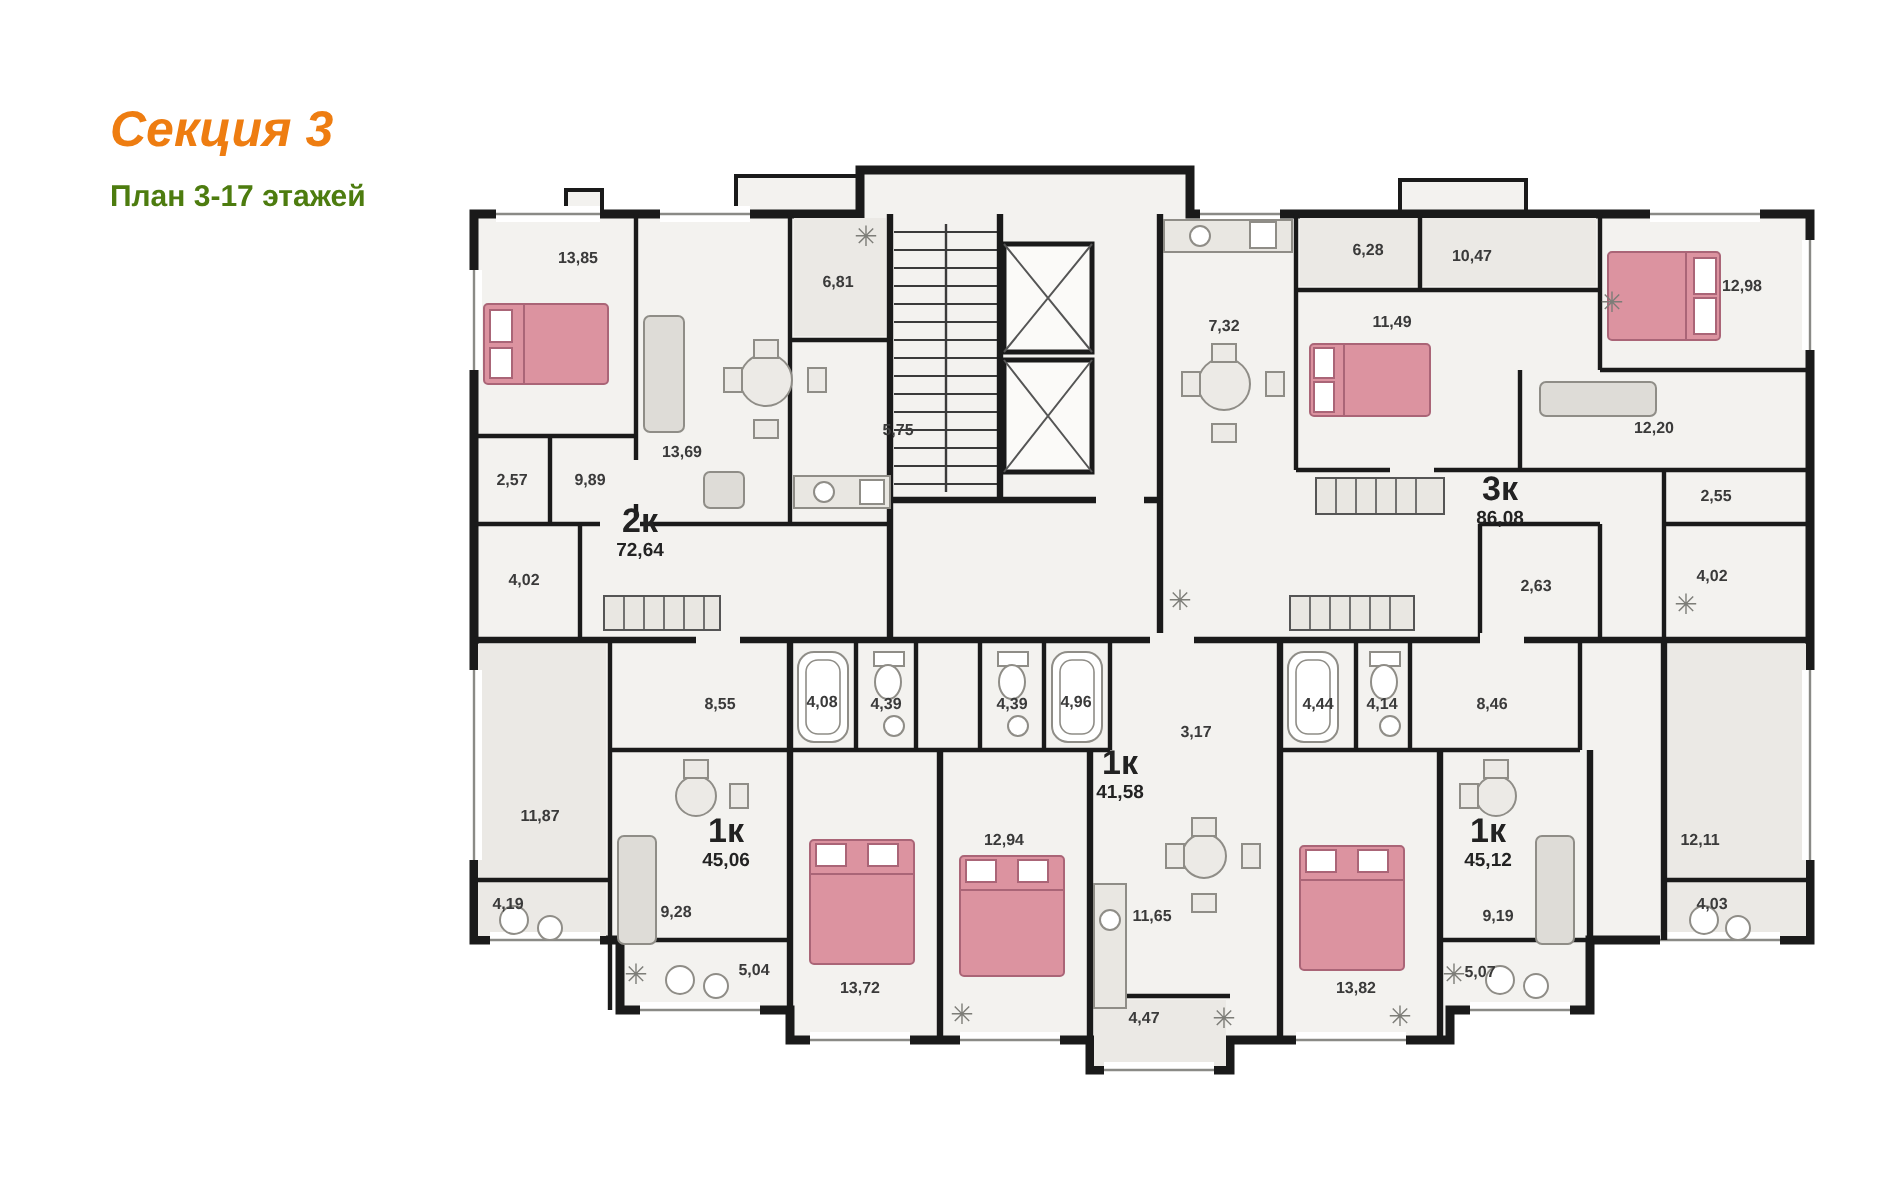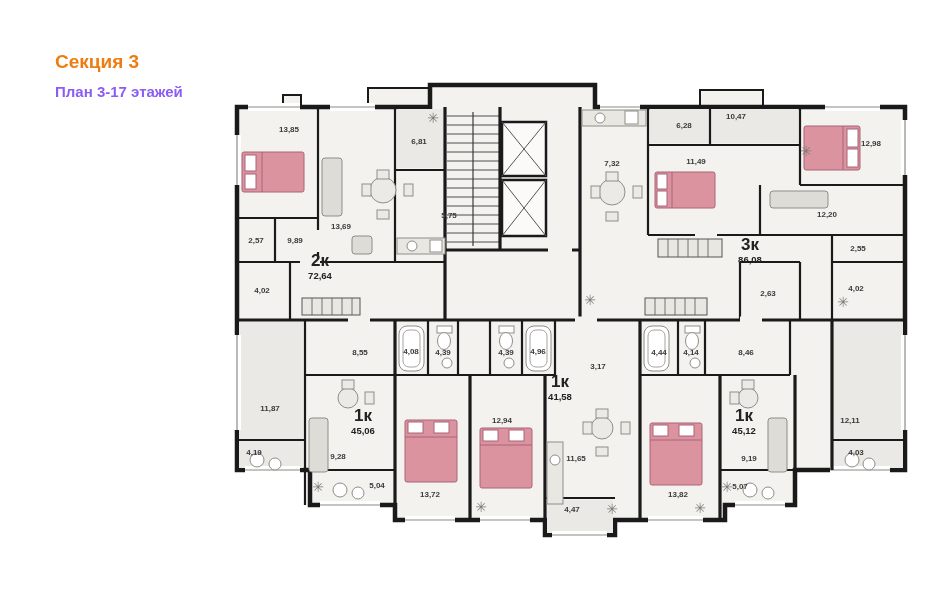--- a/index.html
+++ b/index.html
@@ -1,21 +1,21 @@
 <!DOCTYPE html>
 <html><head>
 <meta charset="utf-8">
 <style>
   html,body{margin:0;padding:0;}
   body{width:941px;height:600px;background:#ffffff;position:relative;overflow:hidden;
        font-family:"Liberation Sans",sans-serif;}
   .header{position:absolute;left:55px;top:44px;z-index:5;}
   .building{font-size:22px;font-weight:bold;letter-spacing:.4px;}
-  .section{font-size:19px;font-weight:bold;margin-top:7px;}
-  .plan-title{font-size:15px;font-weight:bold;color:#8b5cf6;margin-top:10px;}
+  .section{font-size:25px;font-weight:bold;margin-top:7px;font-style:italic;}
+  .plan-title{font-size:15px;font-weight:bold;color:#4d7c0f;margin-top:10px;}
   .plan-wrap{position:absolute;left:0;top:0;width:941px;height:600px;}
   .plan-wrap svg{position:absolute;left:0;top:0;}
   .labels{position:absolute;left:0;top:0;width:941px;height:600px;pointer-events:none;}
   .room-label{position:absolute;transform:translate(-50%,-50%);
       font-size:8px;font-weight:600;color:#3a3a3a;white-space:nowrap;}
   .apt-label{position:absolute;transform:translate(-50%,-50%);text-align:center;color:#222;line-height:1.15;}
   .apt-type{display:block;font-size:17px;font-weight:bold;}
   .apt-area{display:block;font-size:9.5px;font-weight:bold;}
   .plant{position:absolute;transform:translate(-50%,-50%);font-size:14px;color:#7d7d78;}
 </style>
@@ -263,21 +263,21 @@
       <div class="room-label" style="left: 289px; top: 129px;">13,85</div>
       <div class="room-label" style="left: 419px; top: 141px;">6,81</div>
       <div class="room-label" style="left: 341px; top: 226px;">13,69</div>
       <div class="room-label" style="left: 417px; top: 215px; margin-left: 32px;">5,75</div>
       <div class="room-label" style="left: 256px; top: 240px;">2,57</div>
       <div class="room-label" style="left: 295px; top: 240px;">9,89</div>
       <div class="room-label" style="left: 262px; top: 290px;">4,02</div>
       <div class="room-label" style="left: 612px; top: 163px;">7,32</div>
       <div class="room-label" style="left: 696px; top: 161px;">11,49</div>
       <div class="room-label" style="left: 684px; top: 125px;">6,28</div>
-      <div class="room-label" style="left: 736px; top: 116px;">10,47</div>
+      <div class="room-label" style="left: 736px; top: 128px;">10,47</div>
       <div class="room-label" style="left: 871px; top: 143px;">12,98</div>
       <div class="room-label" style="left: 827px; top: 214px;">12,20</div>
       <div class="room-label" style="left: 858px; top: 248px;">2,55</div>
       <div class="room-label" style="left: 856px; top: 288px;">4,02</div>
       <div class="room-label" style="left: 768px; top: 293px;">2,63</div>
       <div class="room-label" style="left: 360px; top: 352px;">8,55</div>
       <div class="room-label" style="left: 411px; top: 351px;">4,08</div>
       <div class="room-label" style="left: 443px; top: 352px;">4,39</div>
       <div class="room-label" style="left: 506px; top: 352px;">4,39</div>
       <div class="room-label" style="left: 538px; top: 351px;">4,96</div>

